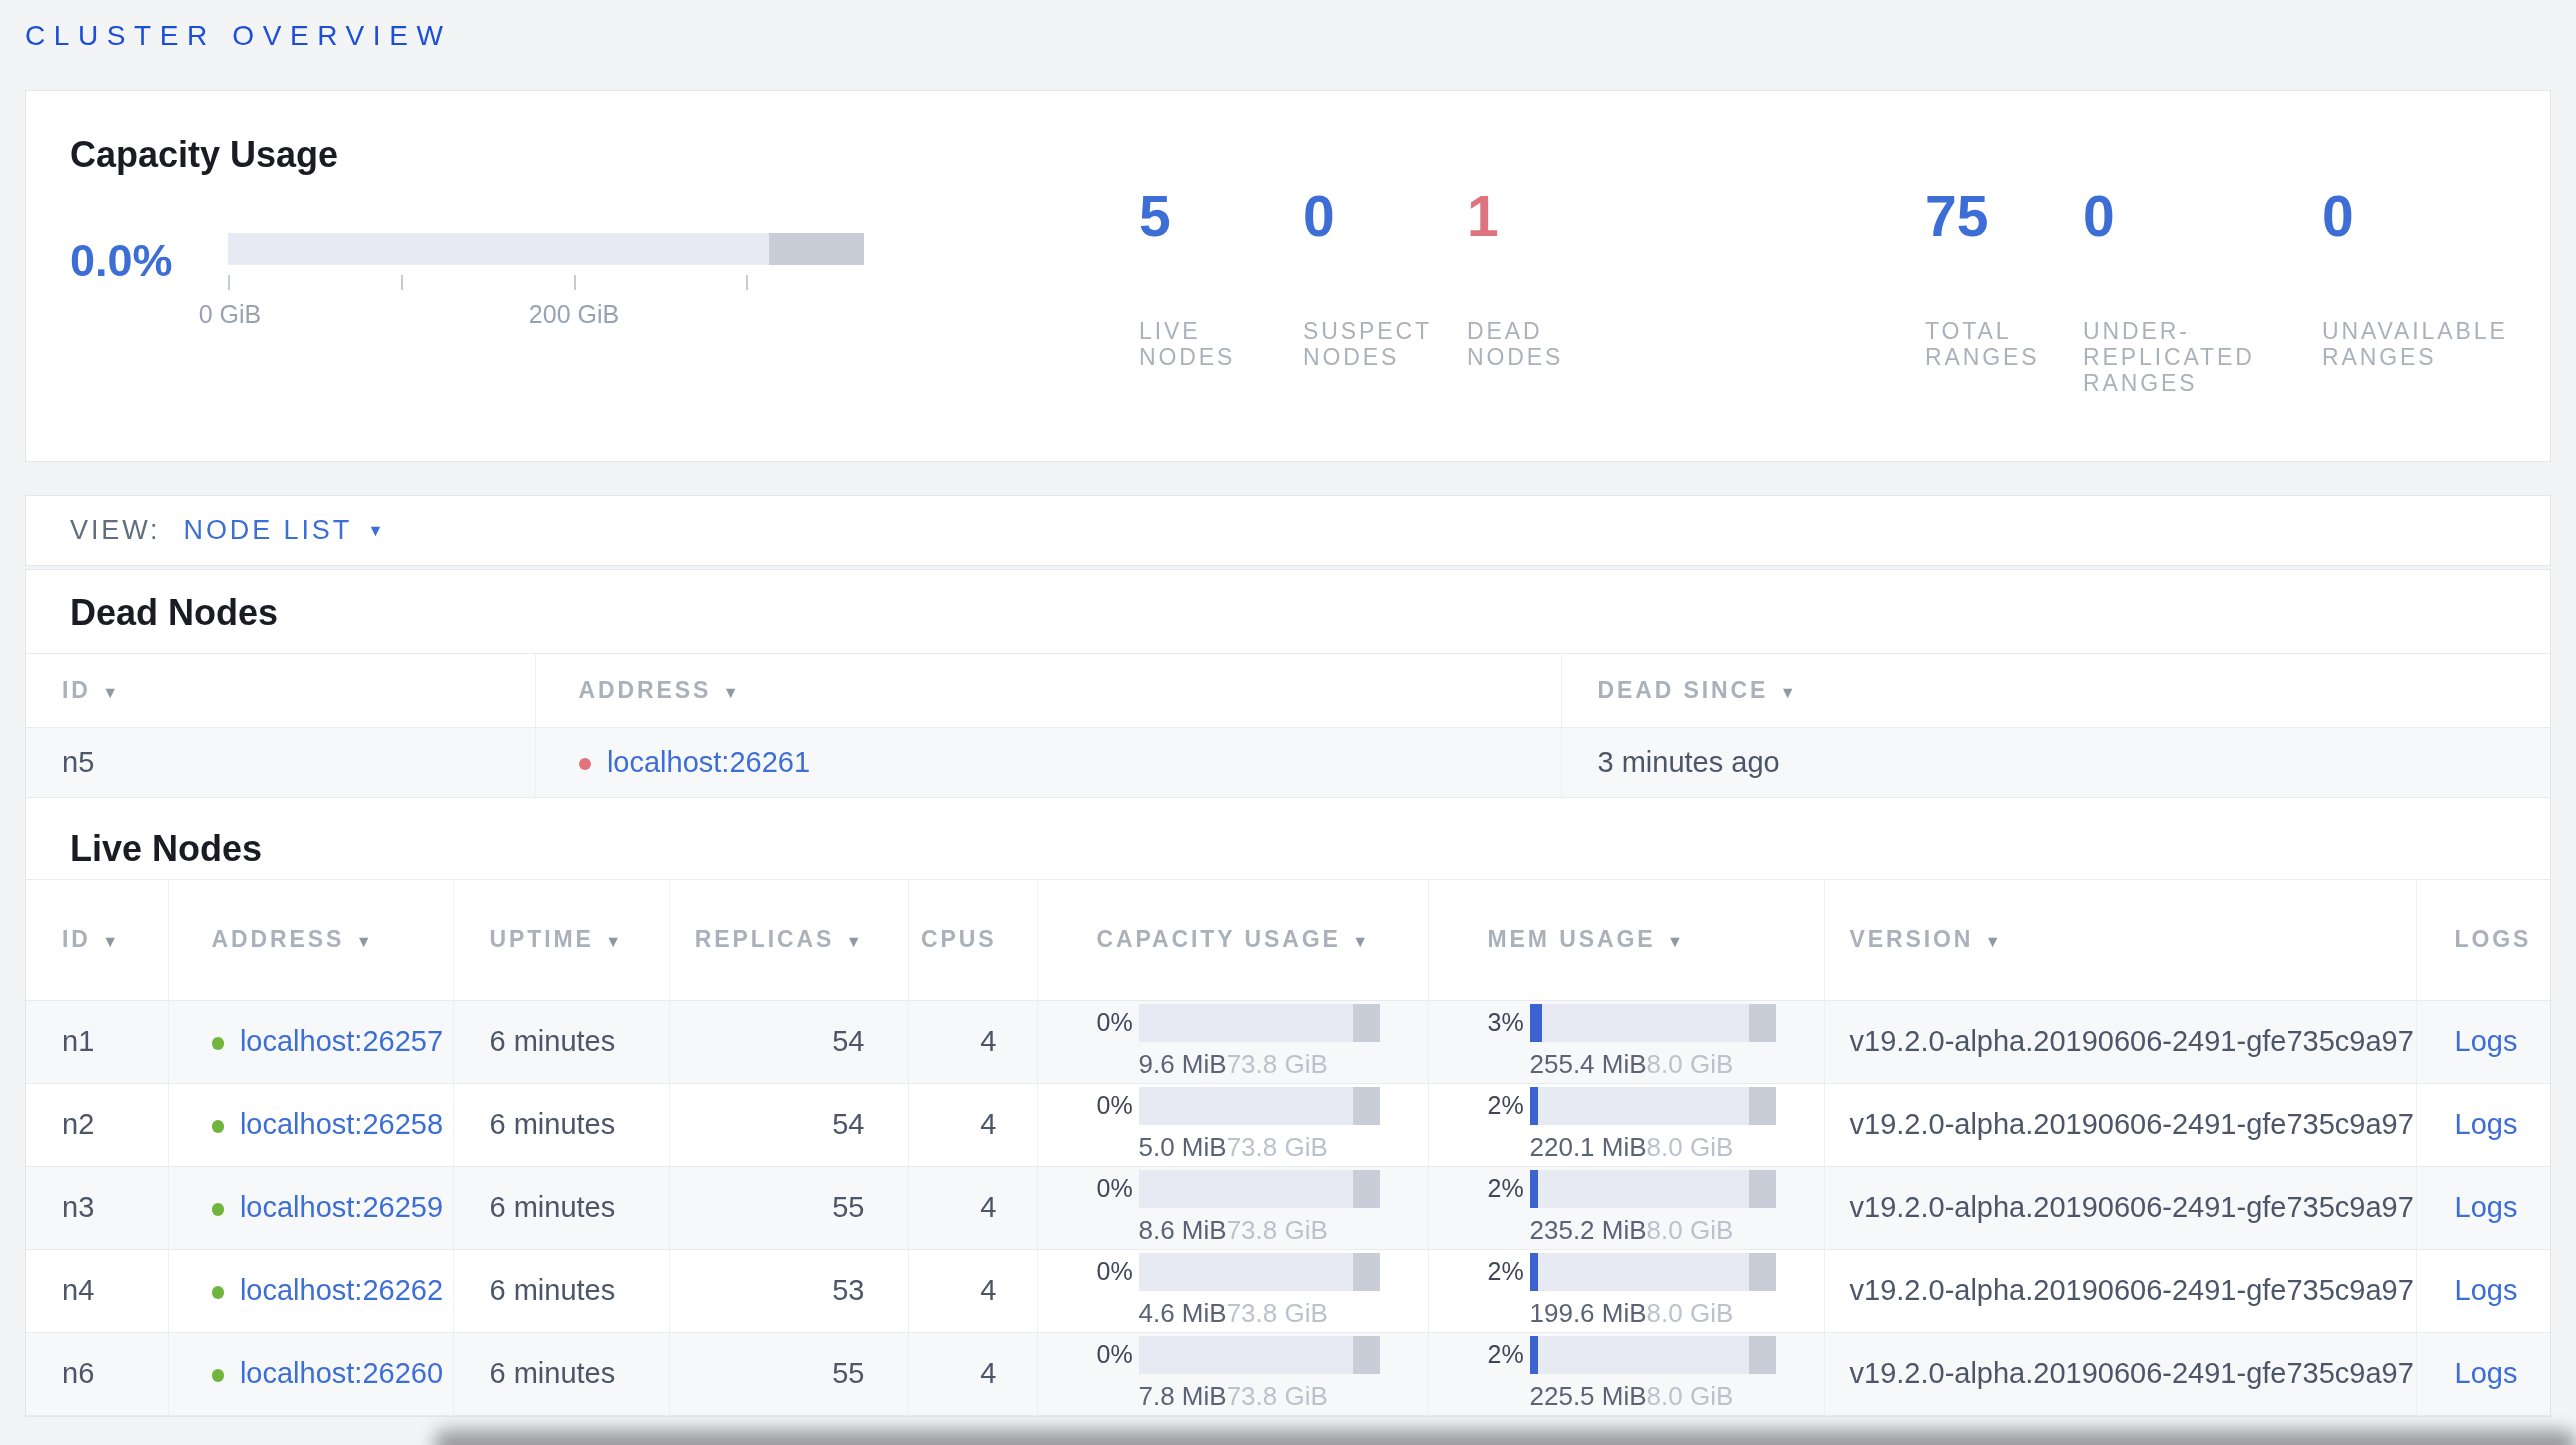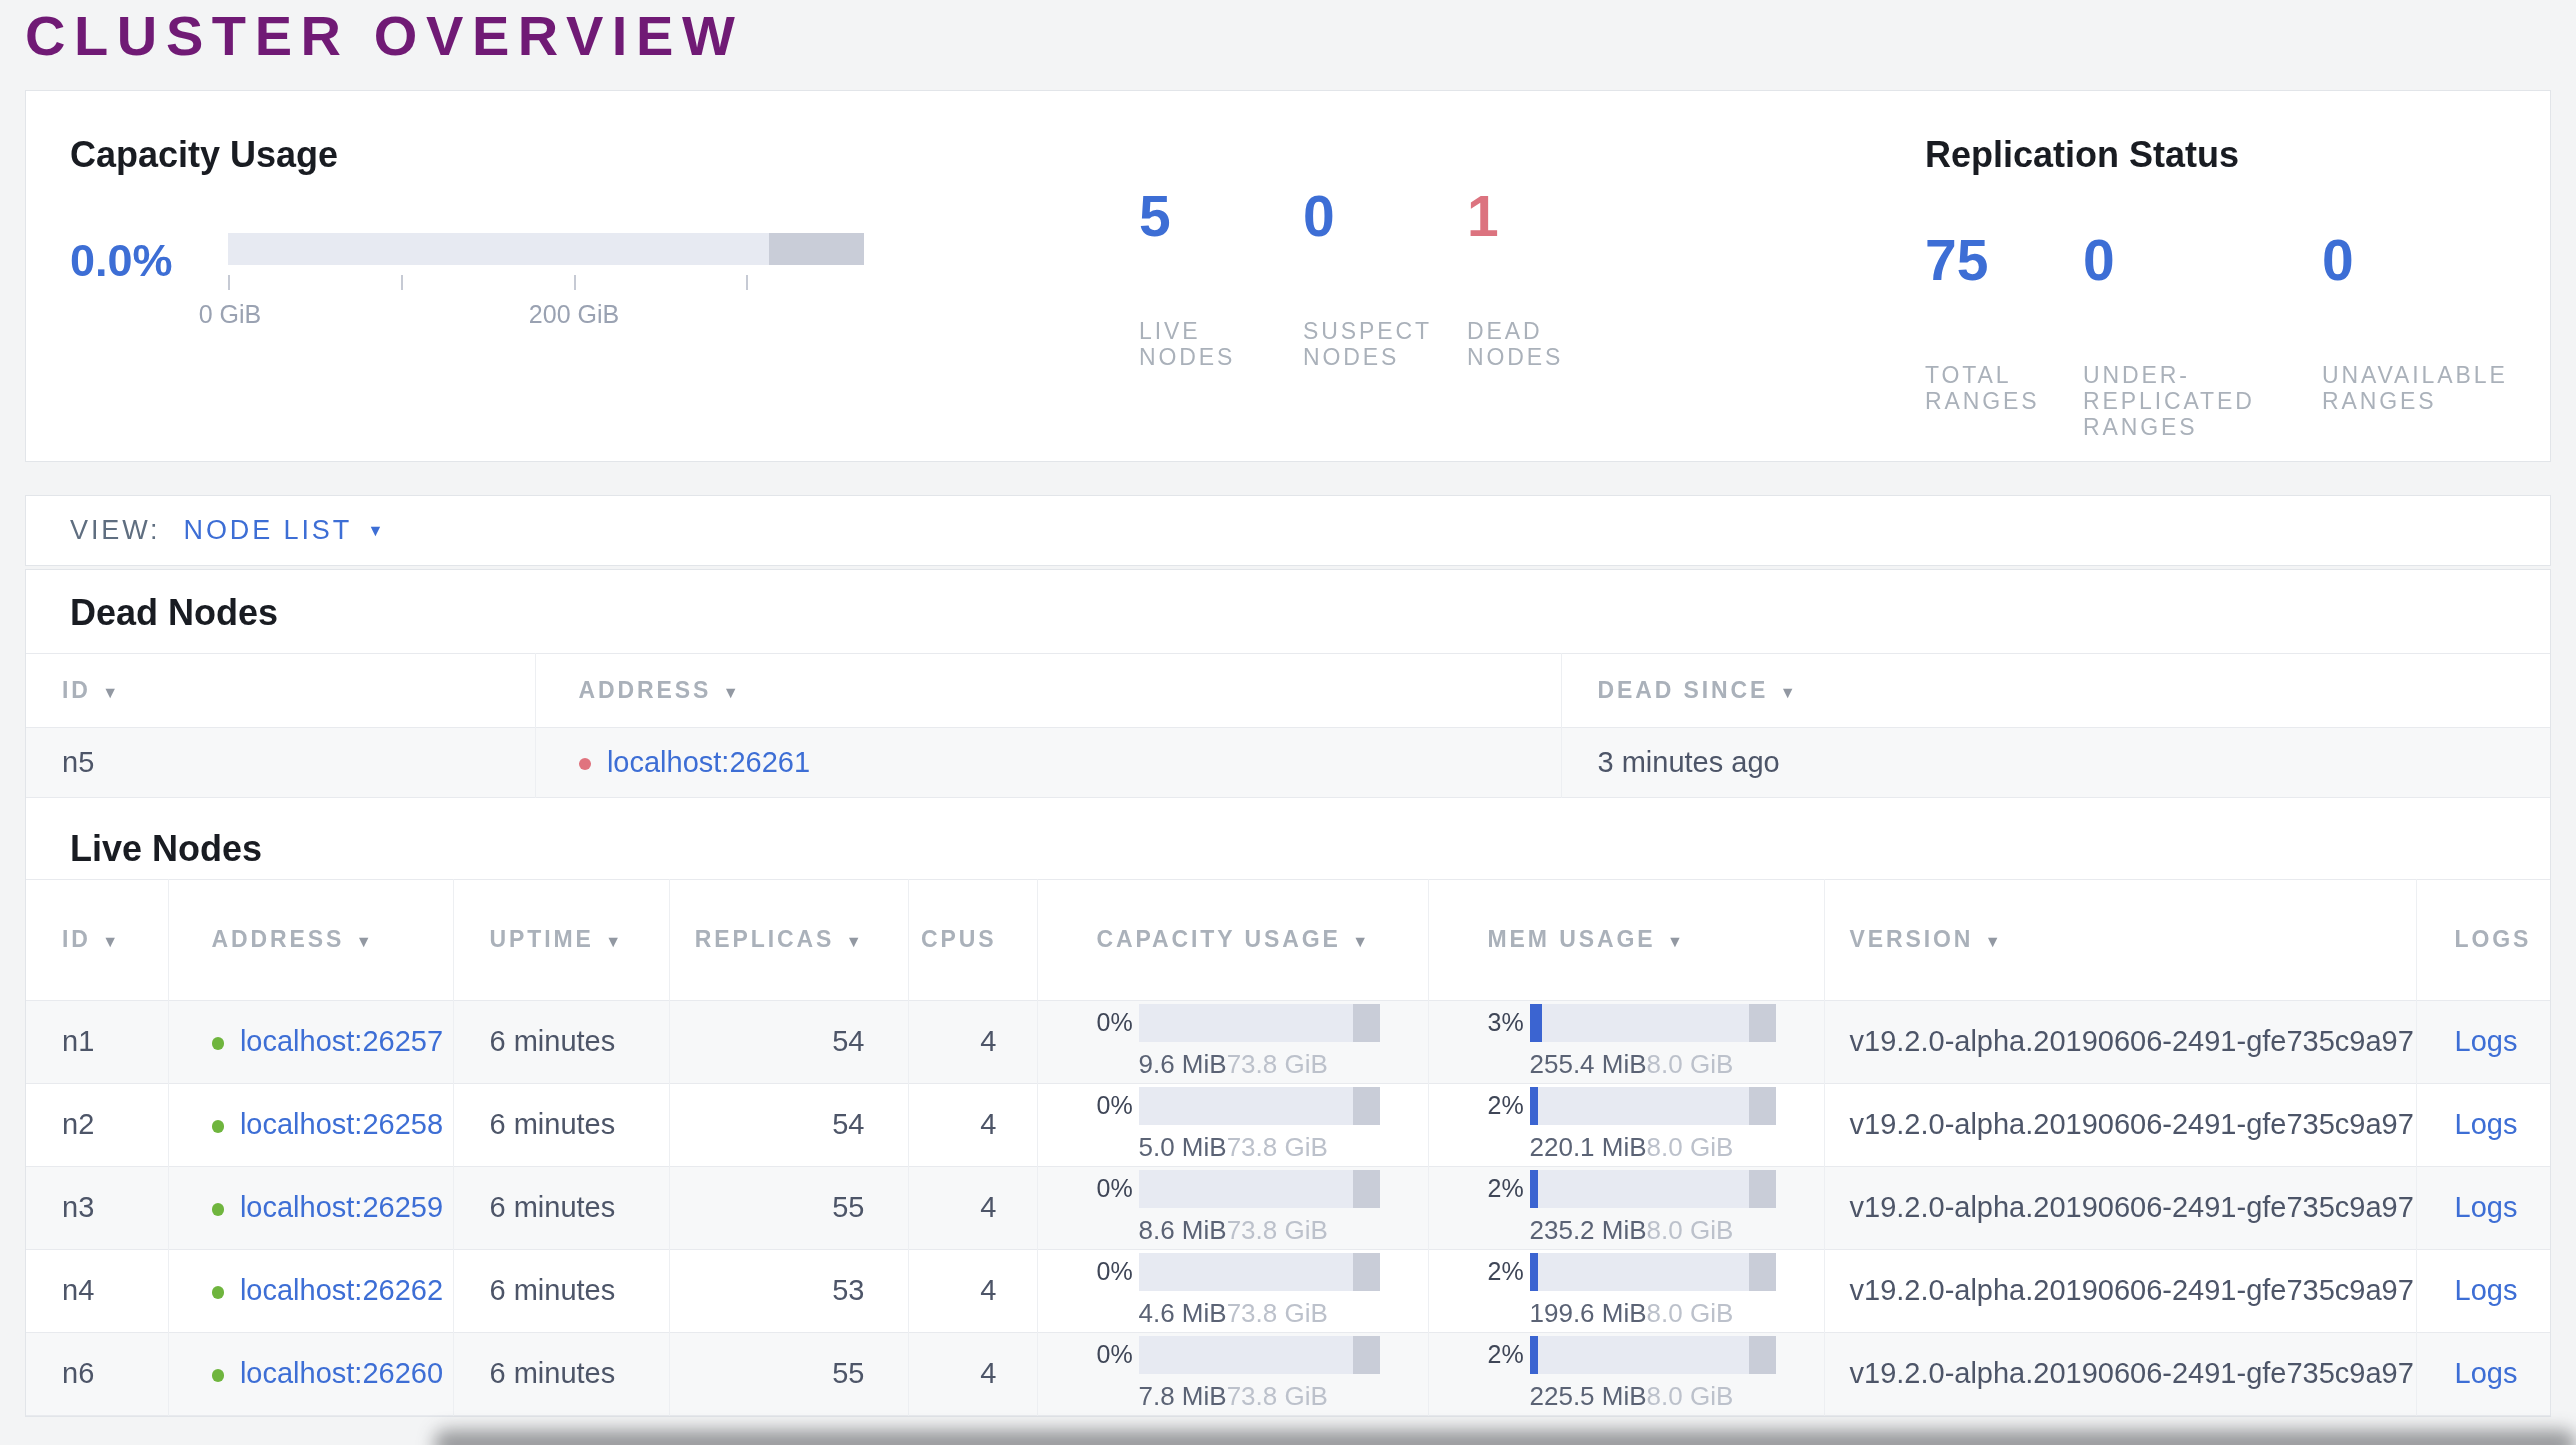--- a/index.html
+++ b/index.html
@@ -7,21 +7,21 @@
     --bg:#f3f4f5; --panel:#ffffff; --panel-border:#e2e5e9;
     --heading:#191c22; --cell:#4d5568; --muted:#aab1ba; --axis:#9aa2b2;
     --track:#e7eaf2; --trackdark:#c9cdd8; --rowalt:#f7f8f9;
     --rowline:#e8eaee; --colline:#edeff2; --viewlabel:#5f6e80;
   }
   *{box-sizing:border-box;margin:0;padding:0}
   html,body{width:2576px;height:1446px;overflow:hidden}
   body{background:var(--bg);font-family:"Liberation Sans","DejaVu Sans",sans-serif;position:relative}
   .page{padding:11.5px 25px 0 25px;position:relative}
 
-  .page-title{font-size:56px;font-weight:700;letter-spacing:8.6px;color:#701a75;line-height:48px}
+  .page-title{font-size:28px;font-weight:400;letter-spacing:8.6px;color:#1d4ed8;line-height:48px}
 
   
   .summary-card{margin-top:30px;background:var(--panel);border:1px solid var(--panel-border);
     height:372px;display:flex;align-items:stretch}
   .sec{padding-top:42px}
   .sec h2{font-size:36px;line-height:44px;font-weight:600;color:var(--heading)}
   .sec-cap{width:1113px;padding-left:44px}
   .sec-node{width:786px}
   .sec-repl{flex:1}
 
@@ -153,21 +153,20 @@
   </div>
 
   <div class="stat red">
     <div class="stat-value">1</div>
     <div class="stat-label">DEAD NODES</div>
   </div>
 </div>
     </div>
 
     <div class="sec sec-repl">
-      <h2>Replication Status</h2>
       <div class="stats" id="repl-stats">
   <div class="stat">
     <div class="stat-value">75</div>
     <div class="stat-label">TOTAL RANGES</div>
   </div>
 
   <div class="stat">
     <div class="stat-value">0</div>
     <div class="stat-label">UNDER-REPLICATED RANGES</div>
   </div>

